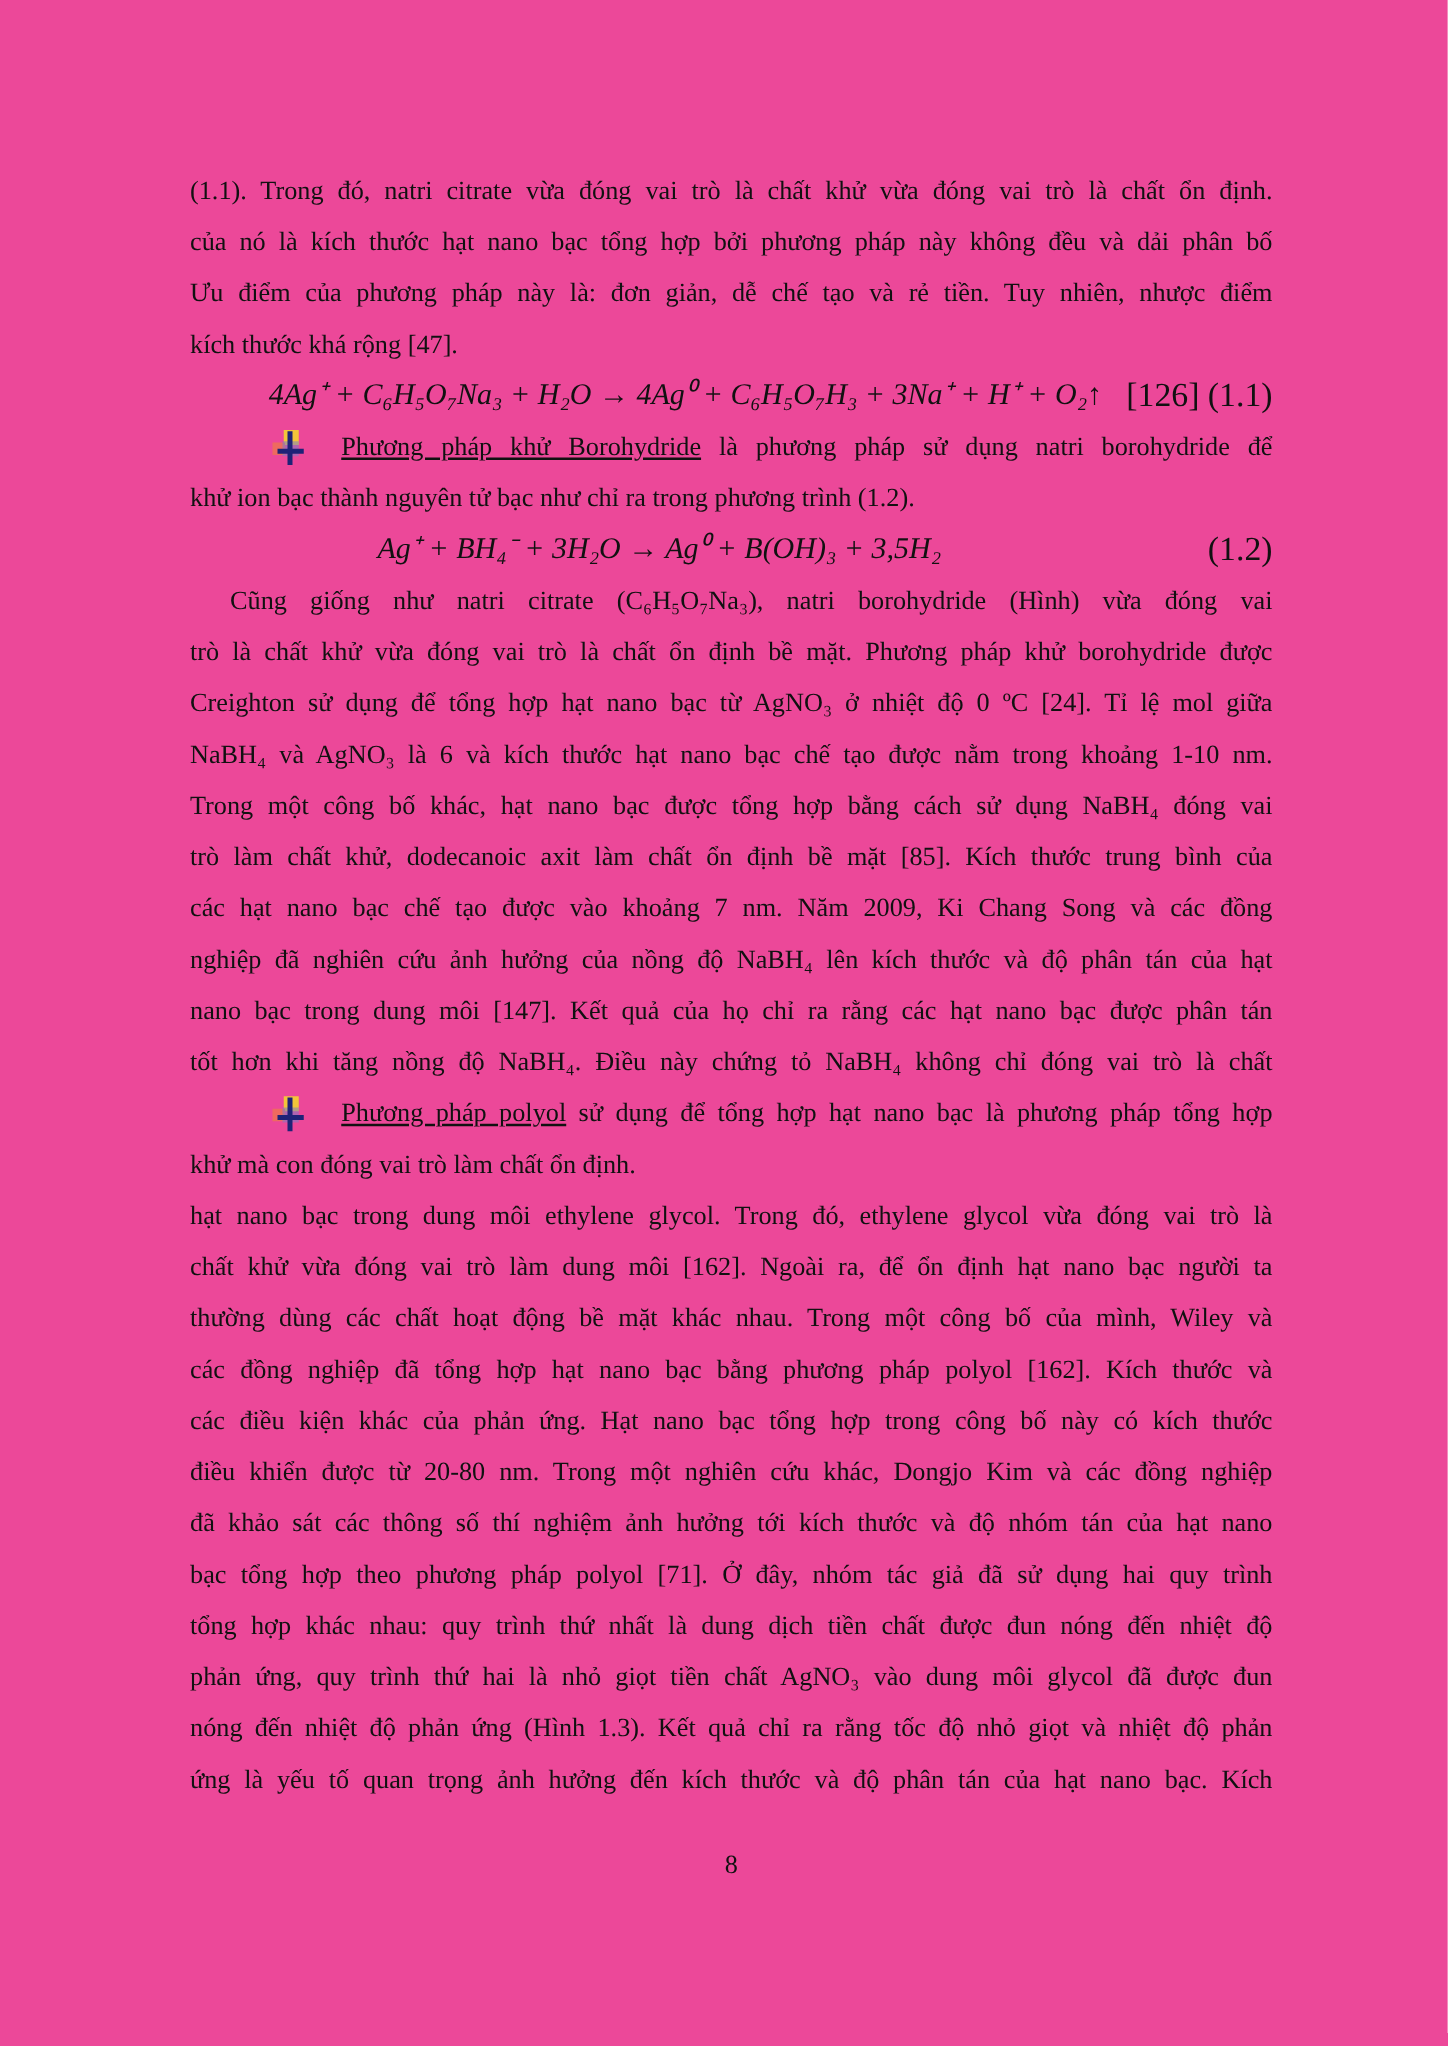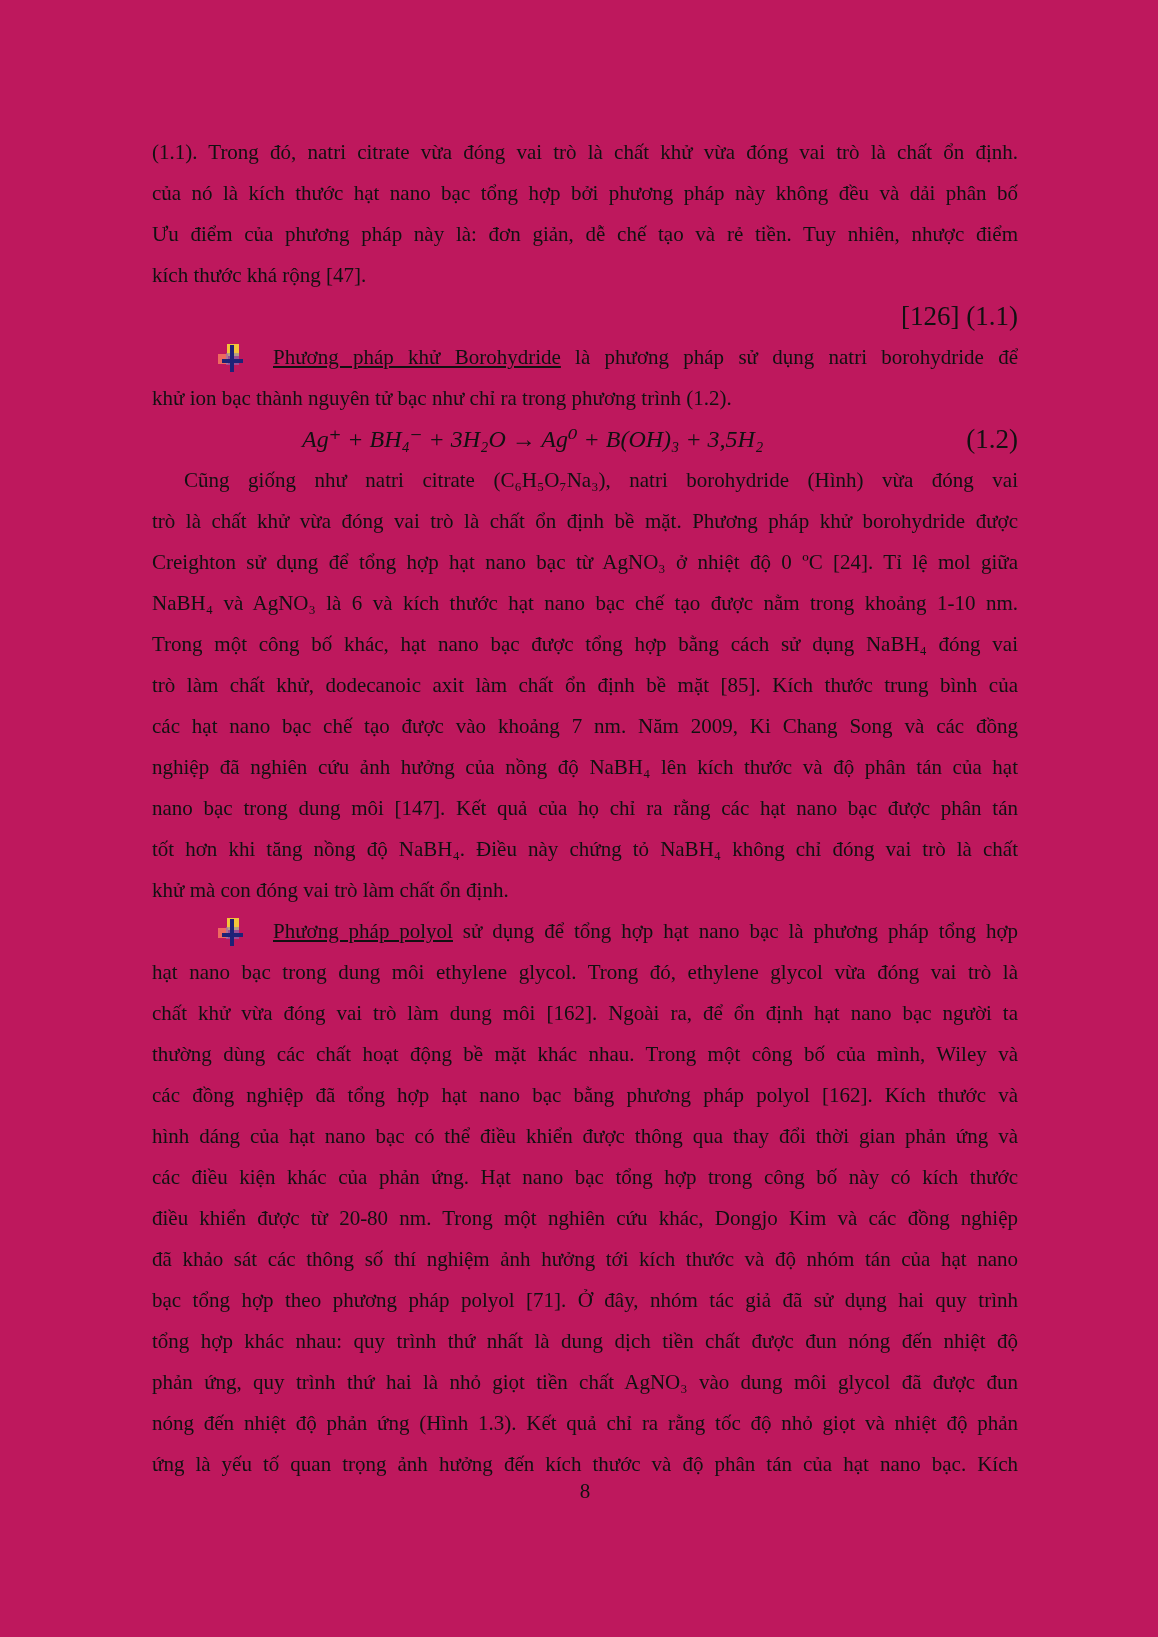--- a/index.html
+++ b/index.html
@@ -6,21 +6,22 @@
   body {
     width: 1158px; height: 1637px;
     background: #ffffff;
     color: #111111;
     font-family: "Liberation Serif", "DejaVu Serif", serif;
     overflow: hidden;
   }
   .page {
     position: relative;
     width: 1158px; height: 1637px;
-    background: #be185d;
+    background: #ec4899;
+    font-family: Liberation Serif, serif;
   }
   .content {
     position: absolute;
     left: 152px; top: 132px;
     width: 866px;
   }
   .line {
     font-size: 21px;
     line-height: 41px;
     height: 41px;
@@ -78,20 +79,21 @@
 
 <div class="page">
   <div class="content">
 
     <div class="line">(1.1). Trong đó, natri citrate vừa đóng vai trò là chất khử vừa đóng vai trò là chất ổn định.</div>
     <div class="line">của nó là kích thước hạt nano bạc tổng hợp bởi phương pháp này không đều và dải phân bố</div>
     <div class="line">Ưu điểm của phương pháp này là: đơn giản, dễ chế tạo và rẻ tiền. Tuy nhiên, nhược điểm</div>
     <div class="line last">kích thước khá rộng [47].</div>
 
     <div class="eq-row eq1">
+      <span class="eq-body">4Ag⁺ + C₆H₅O₇Na₃ + H₂O → 4Ag⁰ + C₆H₅O₇H₃ + 3Na⁺ + H⁺ + O₂↑</span>
       <span class="eq-ref">[126]  (1.1)</span>
     </div>
 
     <div class="line bullet-line">
       <span class="bullet-icon">
         <i class="by"></i>
           <i class="br"></i>
           <i class="bx"></i>
           <i class="bv"></i>
           <i class="bh"></i>
@@ -107,36 +109,35 @@
     <div class="line indent">Cũng giống như natri citrate (C₆H₅O₇Na₃), natri borohydride (Hình) vừa đóng vai</div>
     <div class="line">trò là chất khử vừa đóng vai trò là chất ổn định bề mặt. Phương pháp khử borohydride được</div>
     <div class="line">Creighton sử dụng để tổng hợp hạt nano bạc từ AgNO₃ ở nhiệt độ 0 ºC [24]. Tỉ lệ mol giữa</div>
     <div class="line">NaBH₄ và AgNO₃ là 6 và kích thước hạt nano bạc chế tạo được nằm trong khoảng 1-10 nm.</div>
     <div class="line">Trong một công bố khác, hạt nano bạc được tổng hợp bằng cách sử dụng NaBH₄ đóng vai</div>
     <div class="line">trò làm chất khử, dodecanoic axit làm chất ổn định bề mặt [85]. Kích thước trung bình của</div>
     <div class="line">các hạt nano bạc chế tạo được vào khoảng 7 nm. Năm 2009, Ki Chang Song và các đồng</div>
     <div class="line">nghiệp đã nghiên cứu ảnh hưởng của nồng độ NaBH₄ lên kích thước và độ phân tán của hạt</div>
     <div class="line">nano bạc trong dung môi [147]. Kết quả của họ chỉ ra rằng các hạt nano bạc được phân tán</div>
     <div class="line">tốt hơn khi tăng nồng độ NaBH₄. Điều này chứng tỏ NaBH₄ không chỉ đóng vai trò là chất</div>
-    <div class="line last">khử mà con đóng vai trò làm chất ổn định.</div>
-
     <div class="line bullet-line">
       <span class="bullet-icon">
         <i class="by"></i>
           <i class="br"></i>
           <i class="bx"></i>
           <i class="bv"></i>
           <i class="bh"></i>
       </span><span class="lead">Phương pháp polyol</span><span> sử dụng để tổng hợp hạt nano bạc là phương pháp tổng hợp</span>
     </div>
+
+    <div class="line last">khử mà con đóng vai trò làm chất ổn định.</div>
     <div class="line">hạt nano bạc trong dung môi ethylene glycol. Trong đó, ethylene glycol vừa đóng vai trò là</div>
     <div class="line">chất khử vừa đóng vai trò làm dung môi [162]. Ngoài ra, để ổn định hạt nano bạc người ta</div>
     <div class="line">thường dùng các chất hoạt động bề mặt khác nhau. Trong một công bố của mình, Wiley và</div>
     <div class="line">các đồng nghiệp đã tổng hợp hạt nano bạc bằng phương pháp polyol [162]. Kích thước và</div>
-    <div class="line">hình dáng của hạt nano bạc có thể điều khiển được thông qua thay đổi thời gian phản ứng và</div>
     <div class="line">các điều kiện khác của phản ứng. Hạt nano bạc tổng hợp trong công bố này có kích thước</div>
     <div class="line">điều khiển được từ 20-80 nm. Trong một nghiên cứu khác, Dongjo Kim và các đồng nghiệp</div>
     <div class="line">đã khảo sát các thông số thí nghiệm ảnh hưởng tới kích thước và độ nhóm tán của hạt nano</div>
     <div class="line">bạc tổng hợp theo phương pháp polyol [71]. Ở đây, nhóm tác giả đã sử dụng hai quy trình</div>
     <div class="line">tổng hợp khác nhau: quy trình thứ nhất là dung dịch tiền chất được đun nóng đến nhiệt độ</div>
     <div class="line">phản ứng, quy trình thứ hai là nhỏ giọt tiền chất AgNO₃ vào dung môi glycol đã được đun</div>
     <div class="line">nóng đến nhiệt độ phản ứng (Hình 1.3). Kết quả chỉ ra rằng tốc độ nhỏ giọt và nhiệt độ phản</div>
     <div class="line">ứng là yếu tố quan trọng ảnh hưởng đến kích thước và độ phân tán của hạt nano bạc. Kích</div>
 
   </div>

